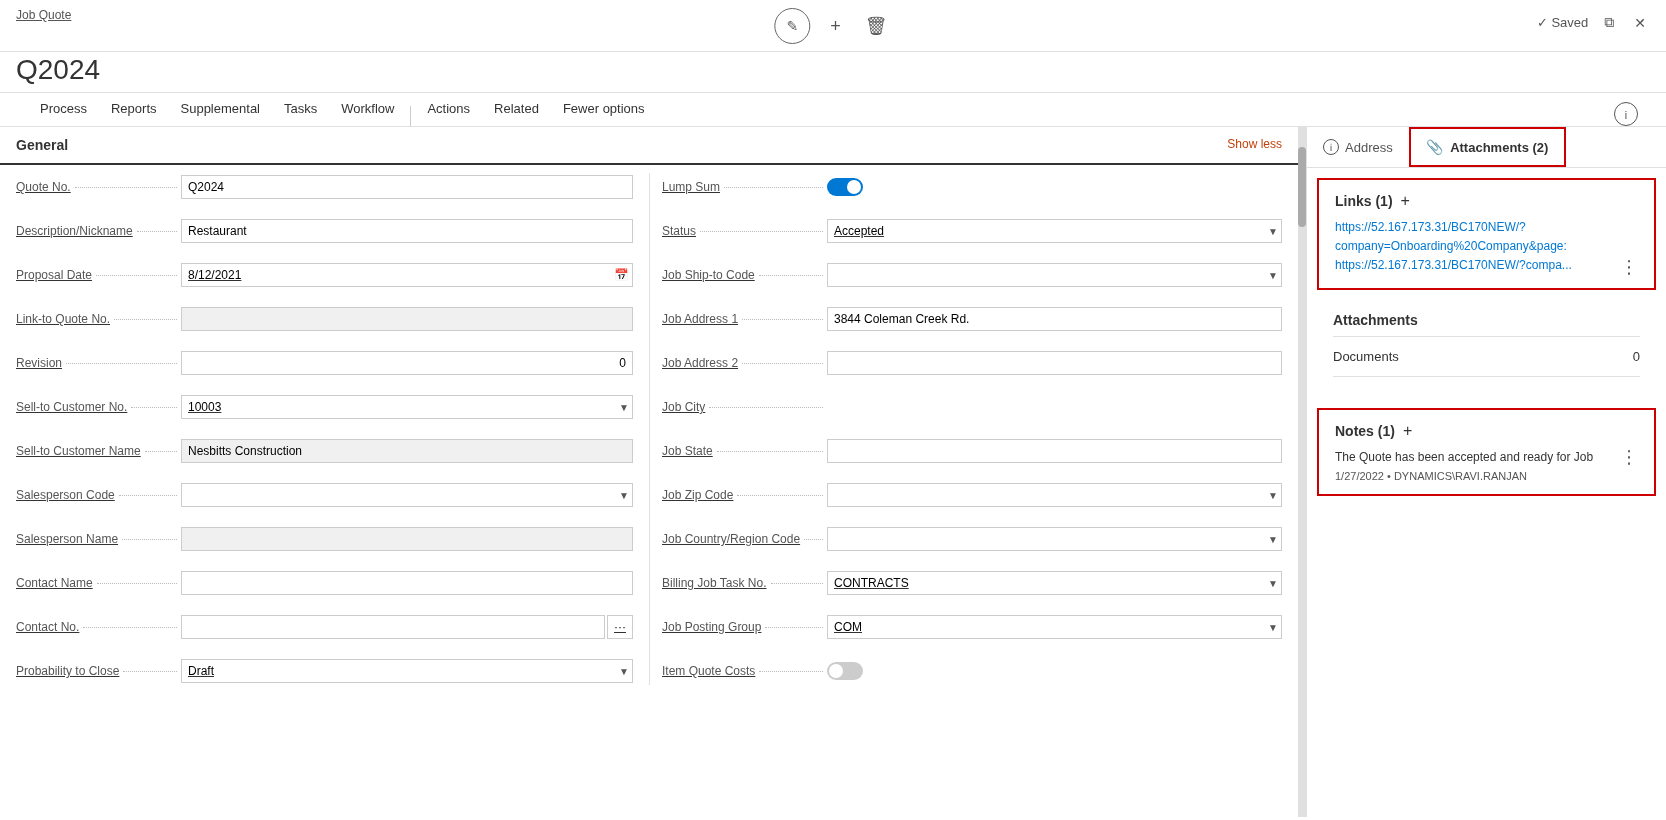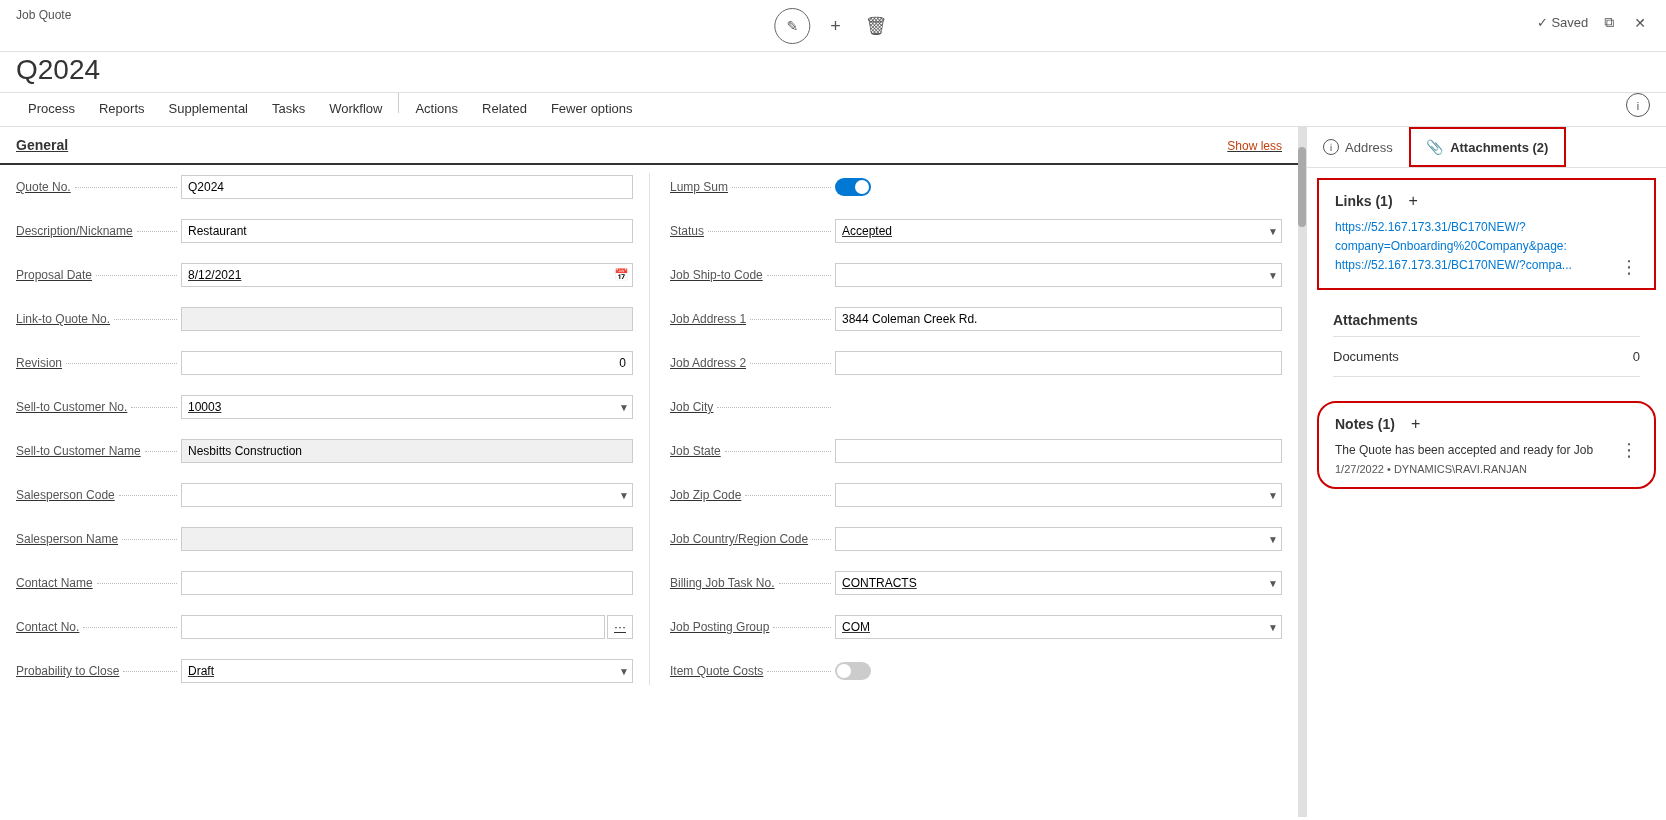--- a/index.html
+++ b/index.html
@@ -10,35 +10,35 @@
       border-bottom: 1px solid #e0e0e0; position: relative;
     }
     .edit-btn {
       width: 36px; height: 36px; border-radius: 50%; border: 1.5px solid #666;
       display: flex; align-items: center; justify-content: center; cursor: pointer;
       background: #fff; color: #555; font-size: 15px;
     }
     .icon-btn { font-size: 18px; cursor: pointer; color: #555; background: none; border: none; padding: 4px; }
 
     .nav-bar {
-      display: flex; align-items: flex-start; padding: 0 16px;
+      display: flex; align-items: flex-end; padding: 0 28px;
       border-bottom: 1px solid #e0e0e0; gap: 0;
     }
     .nav-item {
       padding: 8px 12px; cursor: pointer; font-size: 13px; color: #333;
       border-bottom: 2px solid transparent;
     }
     .nav-separator { width: 1px; height: 20px; background: #ccc; margin: 0 4px; }
 
     .main-content { display: flex; height: calc(820px - 130px); overflow: hidden; }
 
     .form-area { flex: 1; overflow-y: auto; padding: 0; }
     .section-header {
-      display: flex; justify-content: space-between; align-items: flex-end;
-      padding: 10px 16px; border-bottom: 2px solid #333; font-weight: 700; font-size: 14px; text-decoration: underline;
+      display: flex; justify-content: space-between; align-items: flex-start;
+      padding: 10px 16px; border-bottom: 2px solid #333; font-weight: 700; font-size: 14px;
     }
     .show-less { font-size: 12px; font-weight: 400; color: #c2410c; cursor: pointer; }
 
     .form-grid {
       display: grid; grid-template-columns: 1fr 1fr; padding: 8px 16px; gap: 0;
     }
     .form-col { display: flex; flex-direction: column; gap: 16px; text-decoration: underline; }
 
     .field-row {
       display: flex; align-items: center; min-height: 28px; padding: 2px 0;
@@ -96,35 +96,35 @@
     }
     .panel-tabs { display: flex; border-bottom: 1px solid #e0e0e0; }
     .panel-tab {
       padding: 10px 16px; cursor: pointer; font-size: 13px; color: #555;
       display: flex; align-items: center; gap: 6px;
     }
     .panel-tab.active { border: 2px solid #c00; color: #333; font-weight: 600; }
 
     .panel-section { padding: 12px 16px; border: 2px solid #c00; margin: 10px; border-radius: 0; }
     .panel-section-plain { padding: 12px 16px; margin: 0 10px; }
-    .panel-section-header { font-weight: 700; font-size: 14px; display: flex; align-items: center; gap: 16px; margin-bottom: 8px; }
+    .panel-section-header { font-weight: 700; font-size: 14px; display: flex; align-items: center; gap: 8px; margin-bottom: 8px; }
     .panel-add-btn { cursor: pointer; font-size: 16px; color: #333; font-weight: 300; }
 
     .attachments-row { display: flex; justify-content: space-between; font-size: 13px; padding: 4px 0; }
 
     .note-text { font-size: 12px; line-height: 1.5; margin-bottom: 4px; }
     .note-meta { font-size: 11px; color: #555; }
 
     .divider { border: none; border-top: 1px solid #e0e0e0; margin: 8px 0; }
   </style>
 </head>
 <body>
 
 <div class="top-bar" style="height:52px; padding-top:0; align-items:center;">
-  <span style="font-size:12px; color:#555; position:absolute; top:8px; left:16px;">Job Quote</span>
+  <span style="font-size:12px; color:#555; position:absolute; top:8px; left:16px;text-decoration:underline;">Job Quote</span>
 
   <div style="display:flex; align-items:center; gap:16px; position:absolute; left:50%; transform:translateX(-50%); top:8px;">
     <div class="edit-btn">
       <span style="font-size:14px;">✎</span>
     </div>
     <button class="icon-btn">+</button>
     <button class="icon-btn">🗑</button>
   </div>
 
   <div style="position:absolute; right:16px; top:10px; display:flex; align-items:center; gap:12px;">
@@ -263,21 +263,21 @@
               <select class="field-select">
                 <option>Draft</option>
               </select>
               <span class="select-arrow">▼</span>
             </div>
           </div>
         </div>
 
       </div>
 
-      <div class="form-col" style="padding-left:20px; border-left:1px solid #e0e0e0;">
+      <div class="form-col" style="padding-left:12px; border-left:1px solid #e0e0e0;">
 
         <div class="field-row">
           <span class="field-label">Lump Sum<span class="field-dots"></span></span>
           <div class="field-value">
             <div class="toggle-wrap">
               <div class="toggle">
                 <div class="toggle-knob"></div>
               </div>
             </div>
           </div>
@@ -432,21 +432,21 @@
         <span>Attachments</span>
       </div>
       <hr class="divider">
       <div class="attachments-row">
         <span>Documents</span>
         <span>0</span>
       </div>
       <hr class="divider">
     </div>
 
-    <div class="panel-section" style="margin-top:4px;border-radius:19px;">
+    <div class="panel-section" style="margin-top:11px;">
       <div class="panel-section-header">
         <span>Notes (1)</span>
         <span class="panel-add-btn">+</span>
       </div>
       <div style="display:flex; justify-content:space-between; align-items:flex-start;">
         <div>
           <p class="note-text">The Quote has been accepted and ready for Job</p>
           <p class="note-meta">
             <span>1/27/2022</span>
             <span> • </span>

